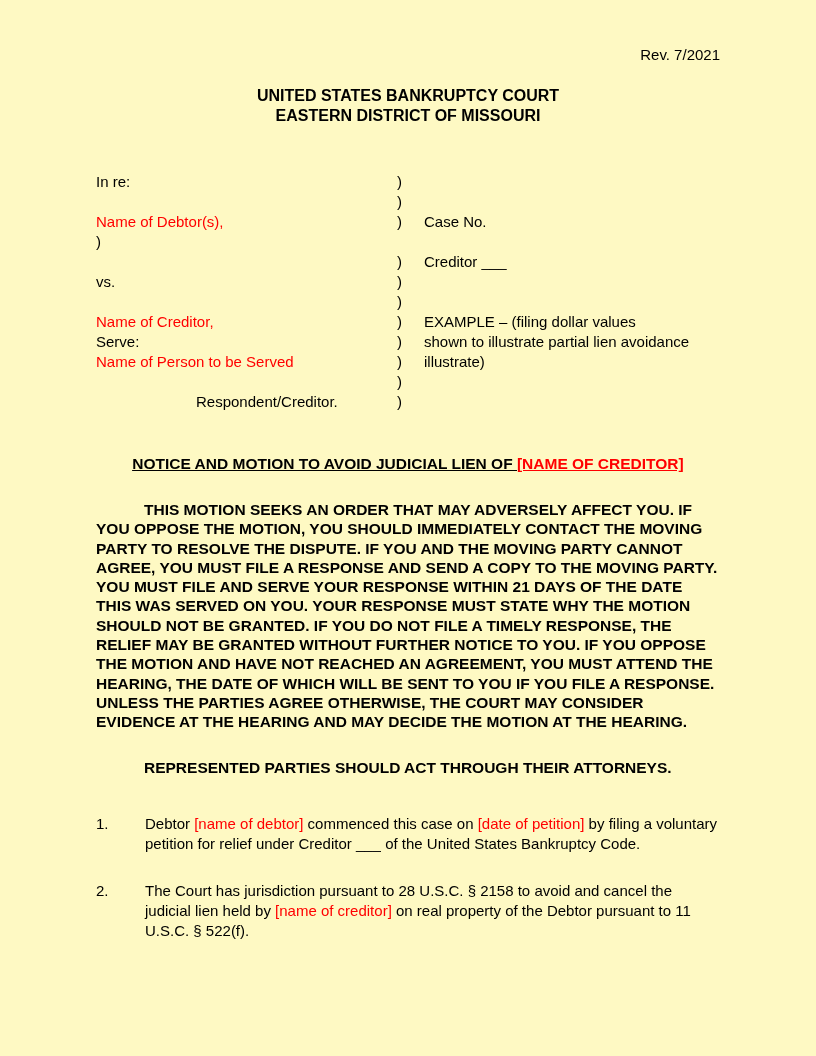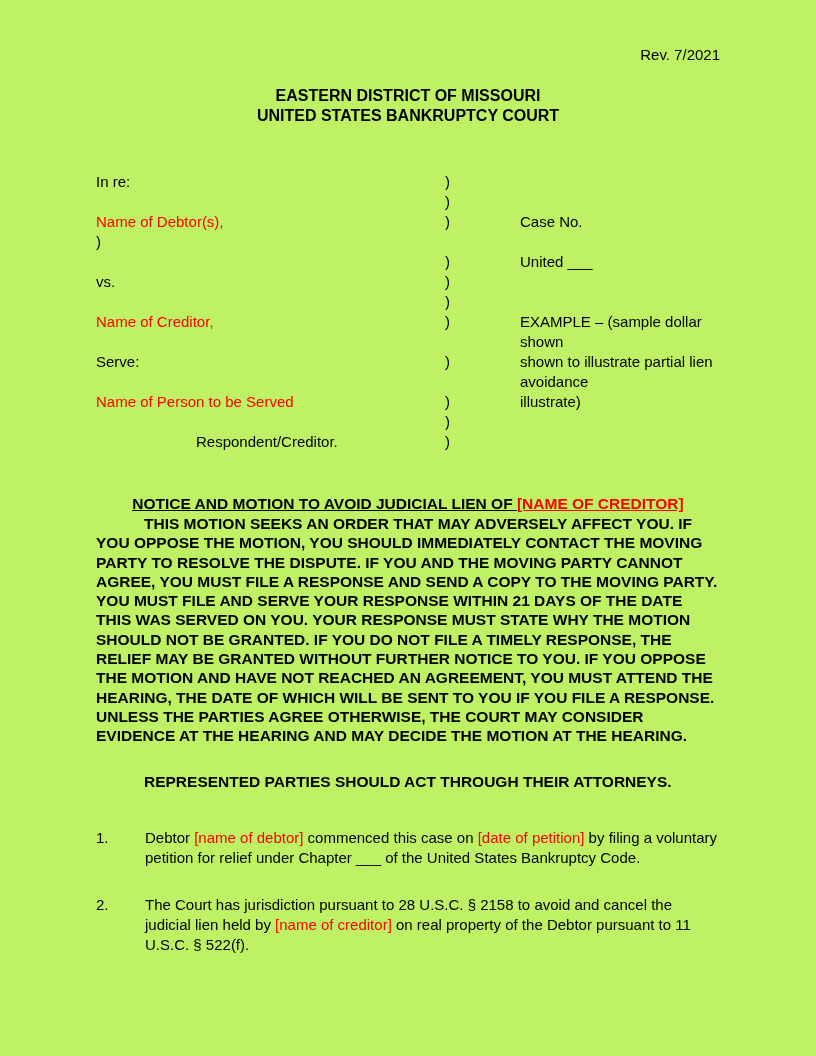--- a/index.html
+++ b/index.html
@@ -10,21 +10,21 @@
     height: 1056px;
     font-family: "Liberation Sans", sans-serif;
     font-size: 15px;
     color: #000000;
     overflow: hidden;
   }
   .page {
     width: 816px;
     height: 1056px;
     padding: 46px 96px 0 96px;
-    background: #bef264;
+    background: #fef9c3;
     overflow: hidden;
   }
   .rev-line {
     text-align: right;
     line-height: 18px;
   }
   .court-header {
     text-align: center;
     font-weight: 700;
     font-size: 16px;
@@ -32,37 +32,37 @@
     margin-top: 22px;
   }
   .caption {
     margin-top: 46px;
   }
   .cap-row {
     display: grid;
     grid-template-columns: 301px 27px 1fr;
     line-height: 20px;
     min-height: 20px;
-    gap: 48px;
   }
   .cap-left { white-space: nowrap; }
   .cap-left.indent { padding-left: 100px; }
   .cap-paren { }
   .cap-right { }
   .red { color: #ff0000; }
   .doc-title {
     margin-top: 42px;
     text-align: center;
     font-weight: 700;
     font-size: 15.5px;
     line-height: 20px;
     text-decoration: underline;
   }
   .u { text-decoration: underline; }
   .notice-para {
+    margin-top: 26px;
     font-weight: 700;
     font-size: 15.5px;
     line-height: 19.3px;
     text-indent: 48px;
   }
   .attorneys-line {
     margin-top: 26px;
     font-weight: 700;
     font-size: 15.5px;
     line-height: 20px;
@@ -79,22 +79,22 @@
   .item-text { }
 </style>
 </head>
 <body>
 
 <div class="page">
 
   <div class="rev-line">Rev. 7/2021</div>
 
   <div class="court-header">
+    <div>UNITED STATES BANKRUPTCY COURT</div>
     <div>EASTERN DISTRICT OF MISSOURI</div>
-    <div>UNITED STATES BANKRUPTCY COURT</div>
   </div>
 
   <div class="caption">
     <div class="cap-row">
       <span class="cap-left">In re:</span>
       <span class="cap-paren">)</span>
       <span class="cap-right"></span>
     </div>
     <div class="cap-row">
       <span class="cap-left"></span>
@@ -106,36 +106,36 @@
       <span class="cap-paren">)</span>
       <span class="cap-right">Case No.</span>
     </div>
     <div class="cap-row">
       <span class="cap-paren">)</span>
       <span class="cap-right"></span>
     </div>
     <div class="cap-row">
       <span class="cap-left"></span>
       <span class="cap-paren">)</span>
-      <span class="cap-right">United ___</span>
+      <span class="cap-right">Creditor ___</span>
     </div>
     <div class="cap-row">
       <span class="cap-left">vs.</span>
       <span class="cap-paren">)</span>
       <span class="cap-right"></span>
     </div>
     <div class="cap-row">
       <span class="cap-left"></span>
       <span class="cap-paren">)</span>
       <span class="cap-right"></span>
     </div>
     <div class="cap-row">
       <span class="cap-left red">Name of Creditor,</span>
       <span class="cap-paren">)</span>
-      <span class="cap-right">EXAMPLE – (sample dollar shown</span>
+      <span class="cap-right">EXAMPLE – (filing dollar values</span>
     </div>
     <div class="cap-row">
       <span class="cap-left">Serve:</span>
       <span class="cap-paren">)</span>
       <span class="cap-right">shown to illustrate partial lien avoidance</span>
     </div>
     <div class="cap-row">
       <span class="cap-left red">Name of Person to be Served</span>
       <span class="cap-paren">)</span>
       <span class="cap-right">illustrate)</span>
@@ -155,21 +155,21 @@
   <div class="doc-title"><span class="u">NOTICE AND MOTION TO AVOID JUDICIAL LIEN OF </span><span class="u red">[NAME OF CREDITOR]</span></div>
 
   <div class="notice-para">THIS MOTION SEEKS AN ORDER THAT MAY ADVERSELY AFFECT YOU. IF YOU OPPOSE THE MOTION, YOU SHOULD IMMEDIATELY CONTACT THE MOVING PARTY TO RESOLVE THE DISPUTE. IF YOU AND THE MOVING PARTY CANNOT AGREE, YOU MUST FILE A RESPONSE AND SEND A COPY TO THE MOVING PARTY. YOU MUST FILE AND SERVE YOUR RESPONSE WITHIN 21 DAYS OF THE DATE THIS WAS SERVED ON YOU. YOUR RESPONSE MUST STATE WHY THE MOTION SHOULD NOT BE GRANTED. IF YOU DO NOT FILE A TIMELY RESPONSE, THE RELIEF MAY BE GRANTED WITHOUT FURTHER NOTICE TO YOU. IF YOU OPPOSE THE MOTION AND HAVE NOT REACHED AN AGREEMENT, YOU MUST ATTEND THE HEARING, THE DATE OF WHICH WILL BE SENT TO YOU IF YOU FILE A RESPONSE. UNLESS THE PARTIES AGREE OTHERWISE, THE COURT MAY CONSIDER EVIDENCE AT THE HEARING AND MAY DECIDE THE MOTION AT THE HEARING.</div>
 
   <div class="attorneys-line">REPRESENTED PARTIES SHOULD ACT THROUGH THEIR ATTORNEYS.</div>
 
   <div class="numbered-list">
 
     <div class="list-item">
       <span class="item-num">1.</span>
-      <span class="item-text"><span>Debtor </span><span class="red">[name of debtor]</span><span> commenced this case on </span><span class="red">[date of petition]</span><span> by filing a voluntary petition for relief under Chapter ___ of the United States Bankruptcy Code.</span></span>
+      <span class="item-text"><span>Debtor </span><span class="red">[name of debtor]</span><span> commenced this case on </span><span class="red">[date of petition]</span><span> by filing a voluntary petition for relief under Creditor ___ of the United States Bankruptcy Code.</span></span>
     </div>
 
     <div class="list-item">
       <span class="item-num">2.</span>
       <span class="item-text"><span>The Court has jurisdiction pursuant to 28 U.S.C. § 2158 to avoid and cancel the judicial lien held by </span><span class="red">[name of creditor]</span><span> on real property of the Debtor pursuant to 11 U.S.C. § 522(f).</span></span>
     </div>
 
   </div>
 
 </div>

